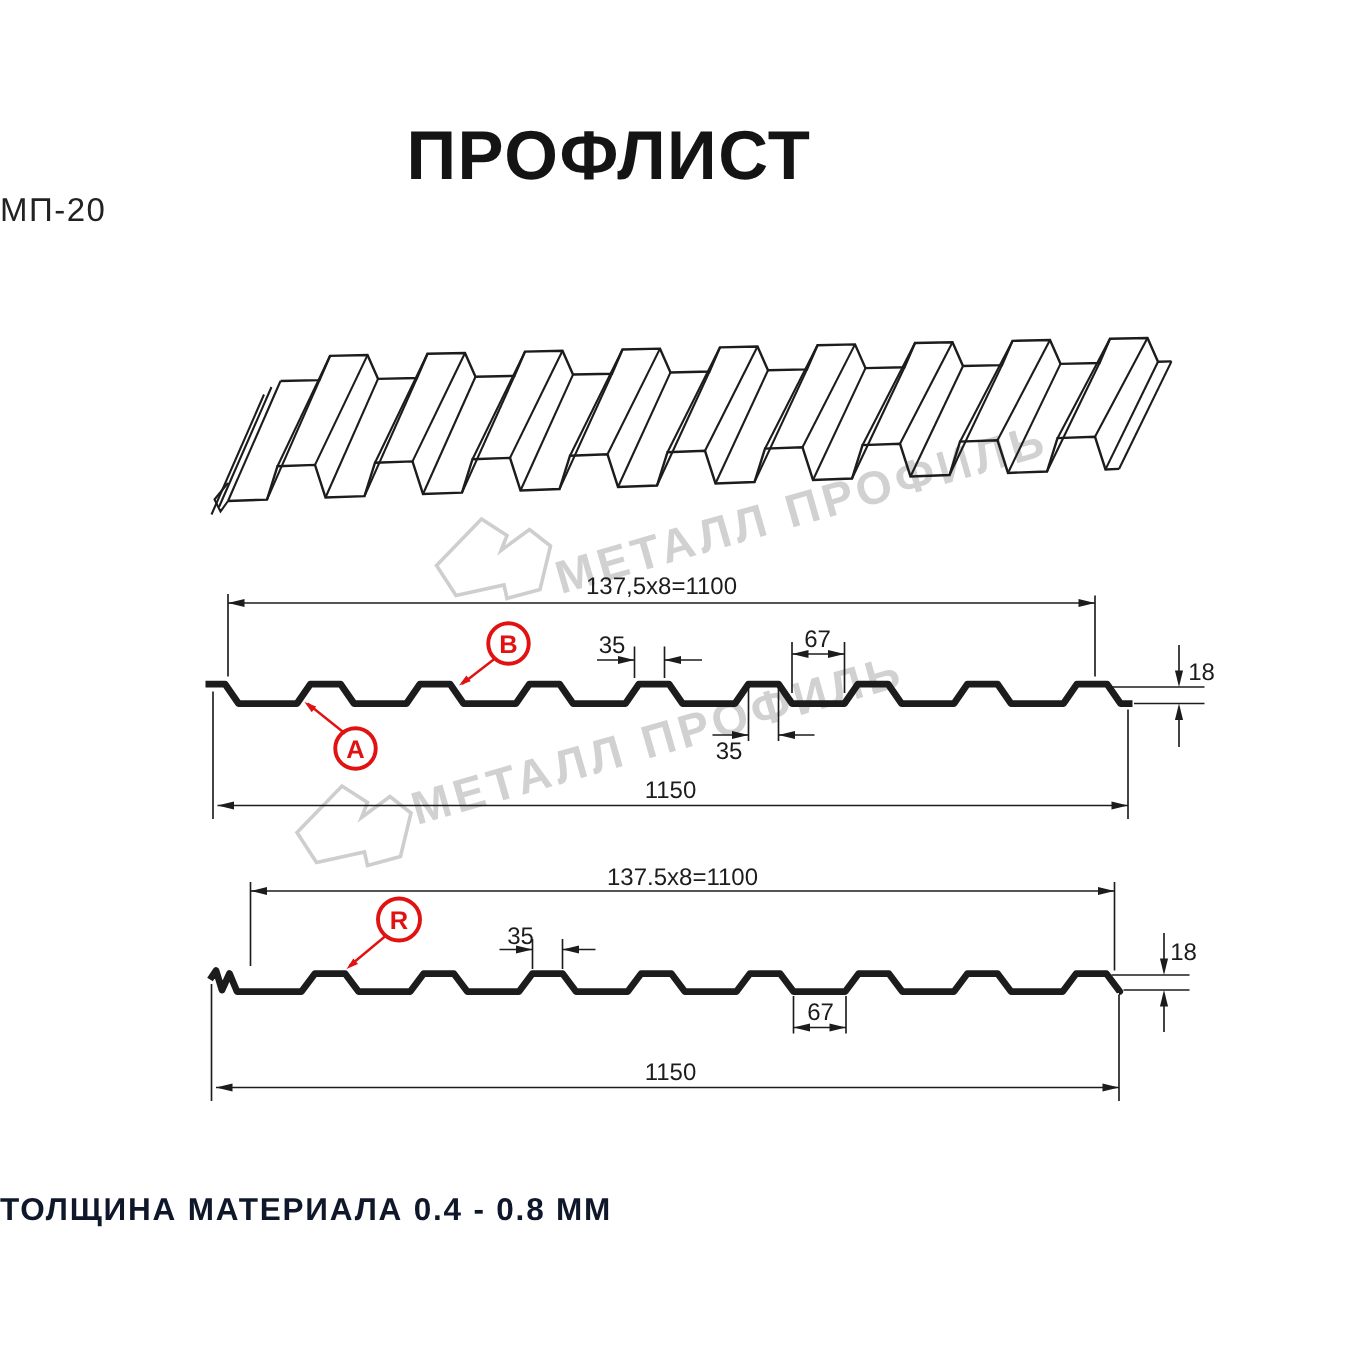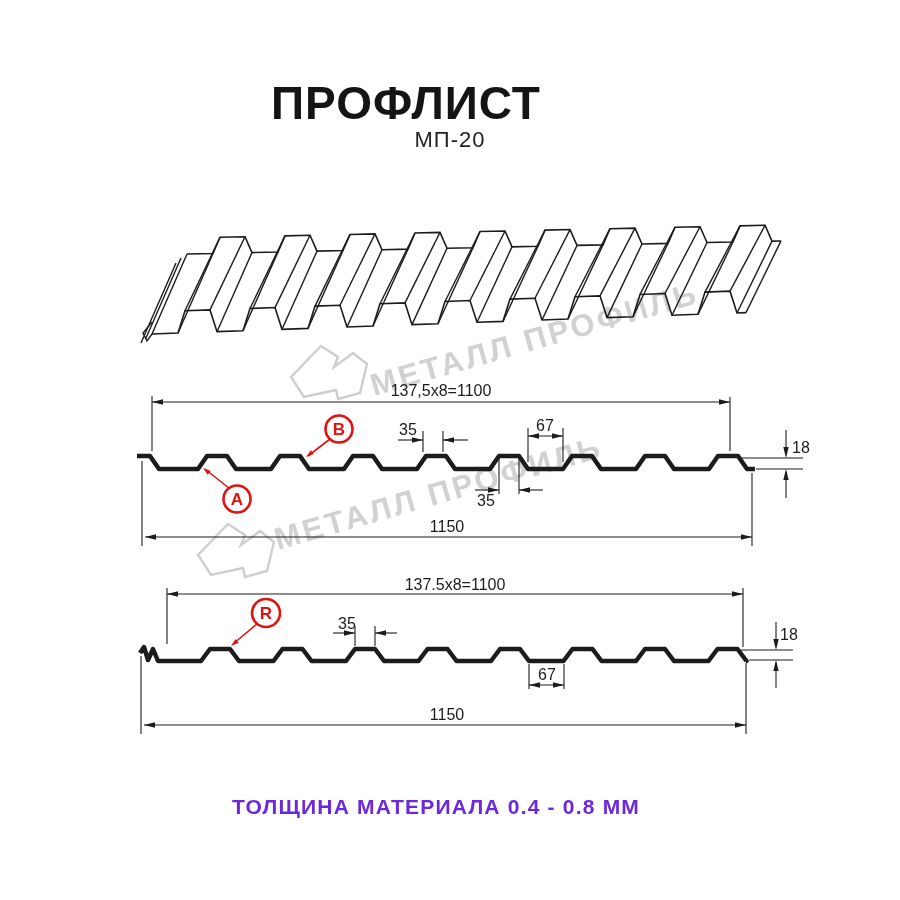--- a/index.html
+++ b/index.html
@@ -4,24 +4,24 @@
 <style>
   :root{
     --ink:#1c1c1c; --red:#e01212; --wm:#c6c6c6; --bg:#ffffff;
   }
   html,body{margin:0;padding:0;}
   body{width:900px;height:900px;background:var(--bg);position:relative;overflow:hidden;
        font-family:"Liberation Sans",sans-serif;}
   .page{position:absolute;inset:0;}
   .title{position:absolute;top:76px;left:0;width:812px;text-align:center;
          font-size:46px;font-weight:700;letter-spacing:1px;color:#141414;}
-  .subtitle{position:absolute;top:127px;left:0;width:900px;text-align:center;
+  .subtitle{position:absolute;top:127px;left:0;width:900px;
          font-size:22px;font-weight:500;letter-spacing:1px;color:#222;}
-  .footer{position:absolute;top:795px;left:0;width:872px;text-align:center;
-         font-size:21px;font-weight:600;letter-spacing:1.2px;color:#6d28d9;}
+  .footer{position:absolute;top:795px;left:0;width:872px;
+         font-size:21px;font-weight:600;letter-spacing:1.2px;color:#0f172a;}
   svg{position:absolute;inset:0;}
   svg text{font-family:"Liberation Sans",sans-serif;font-size:16px;fill:var(--ink);}
   svg text.dim{text-anchor:middle;}
   svg text.red-label{fill:var(--red);font-weight:700;font-size:17px;text-anchor:middle;}
   svg text.wm-text{font-size:31px;font-weight:700;letter-spacing:3px;
                    fill:var(--wm);opacity:.8;text-anchor:start;}
   .stroke{stroke:var(--ink);fill:none;}
 </style>
 </head>
 <body>

